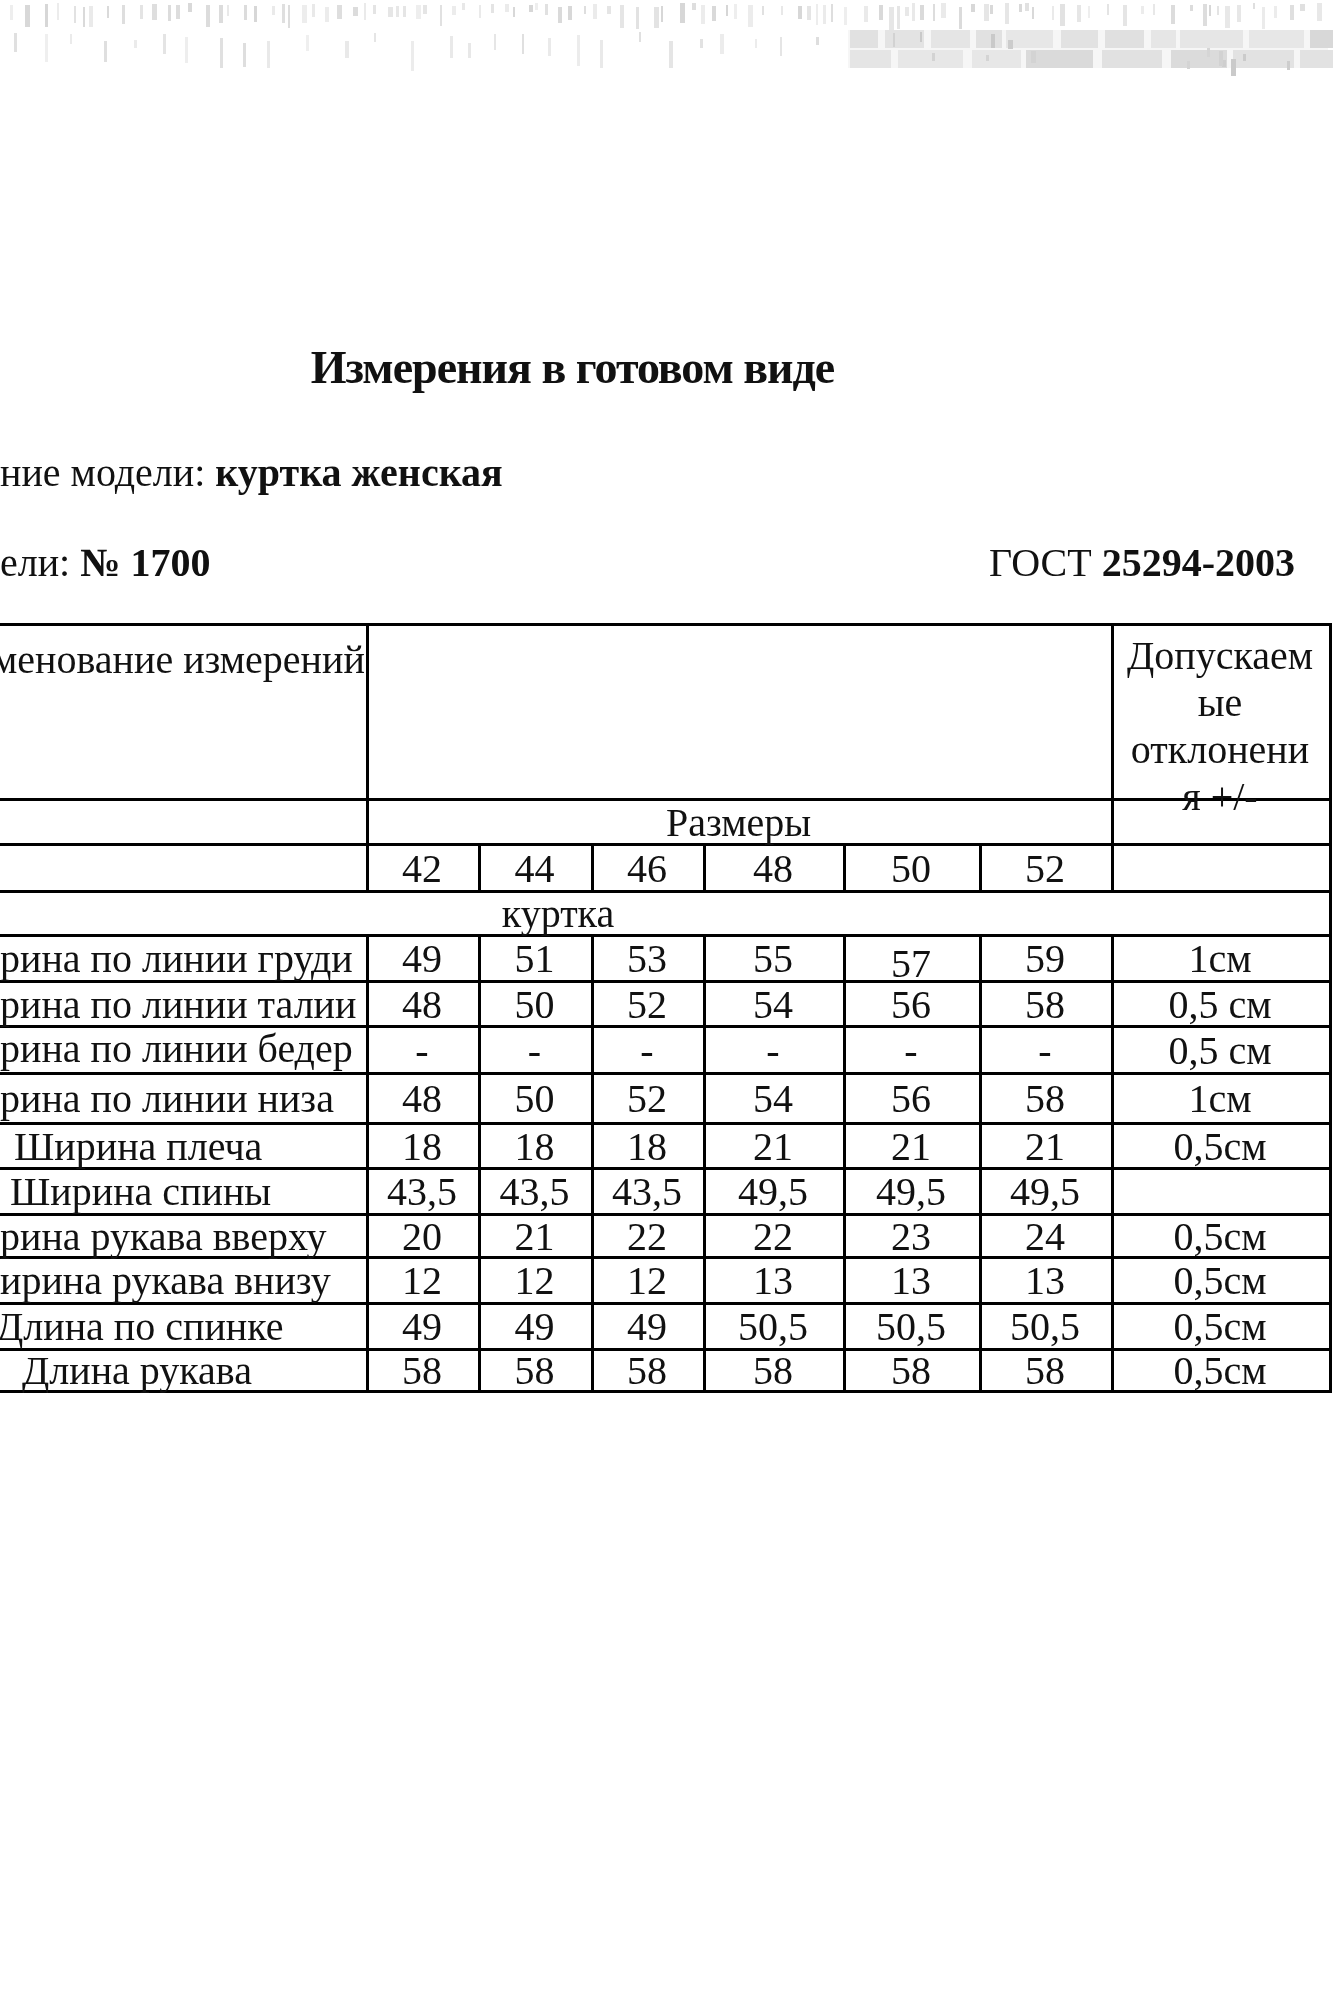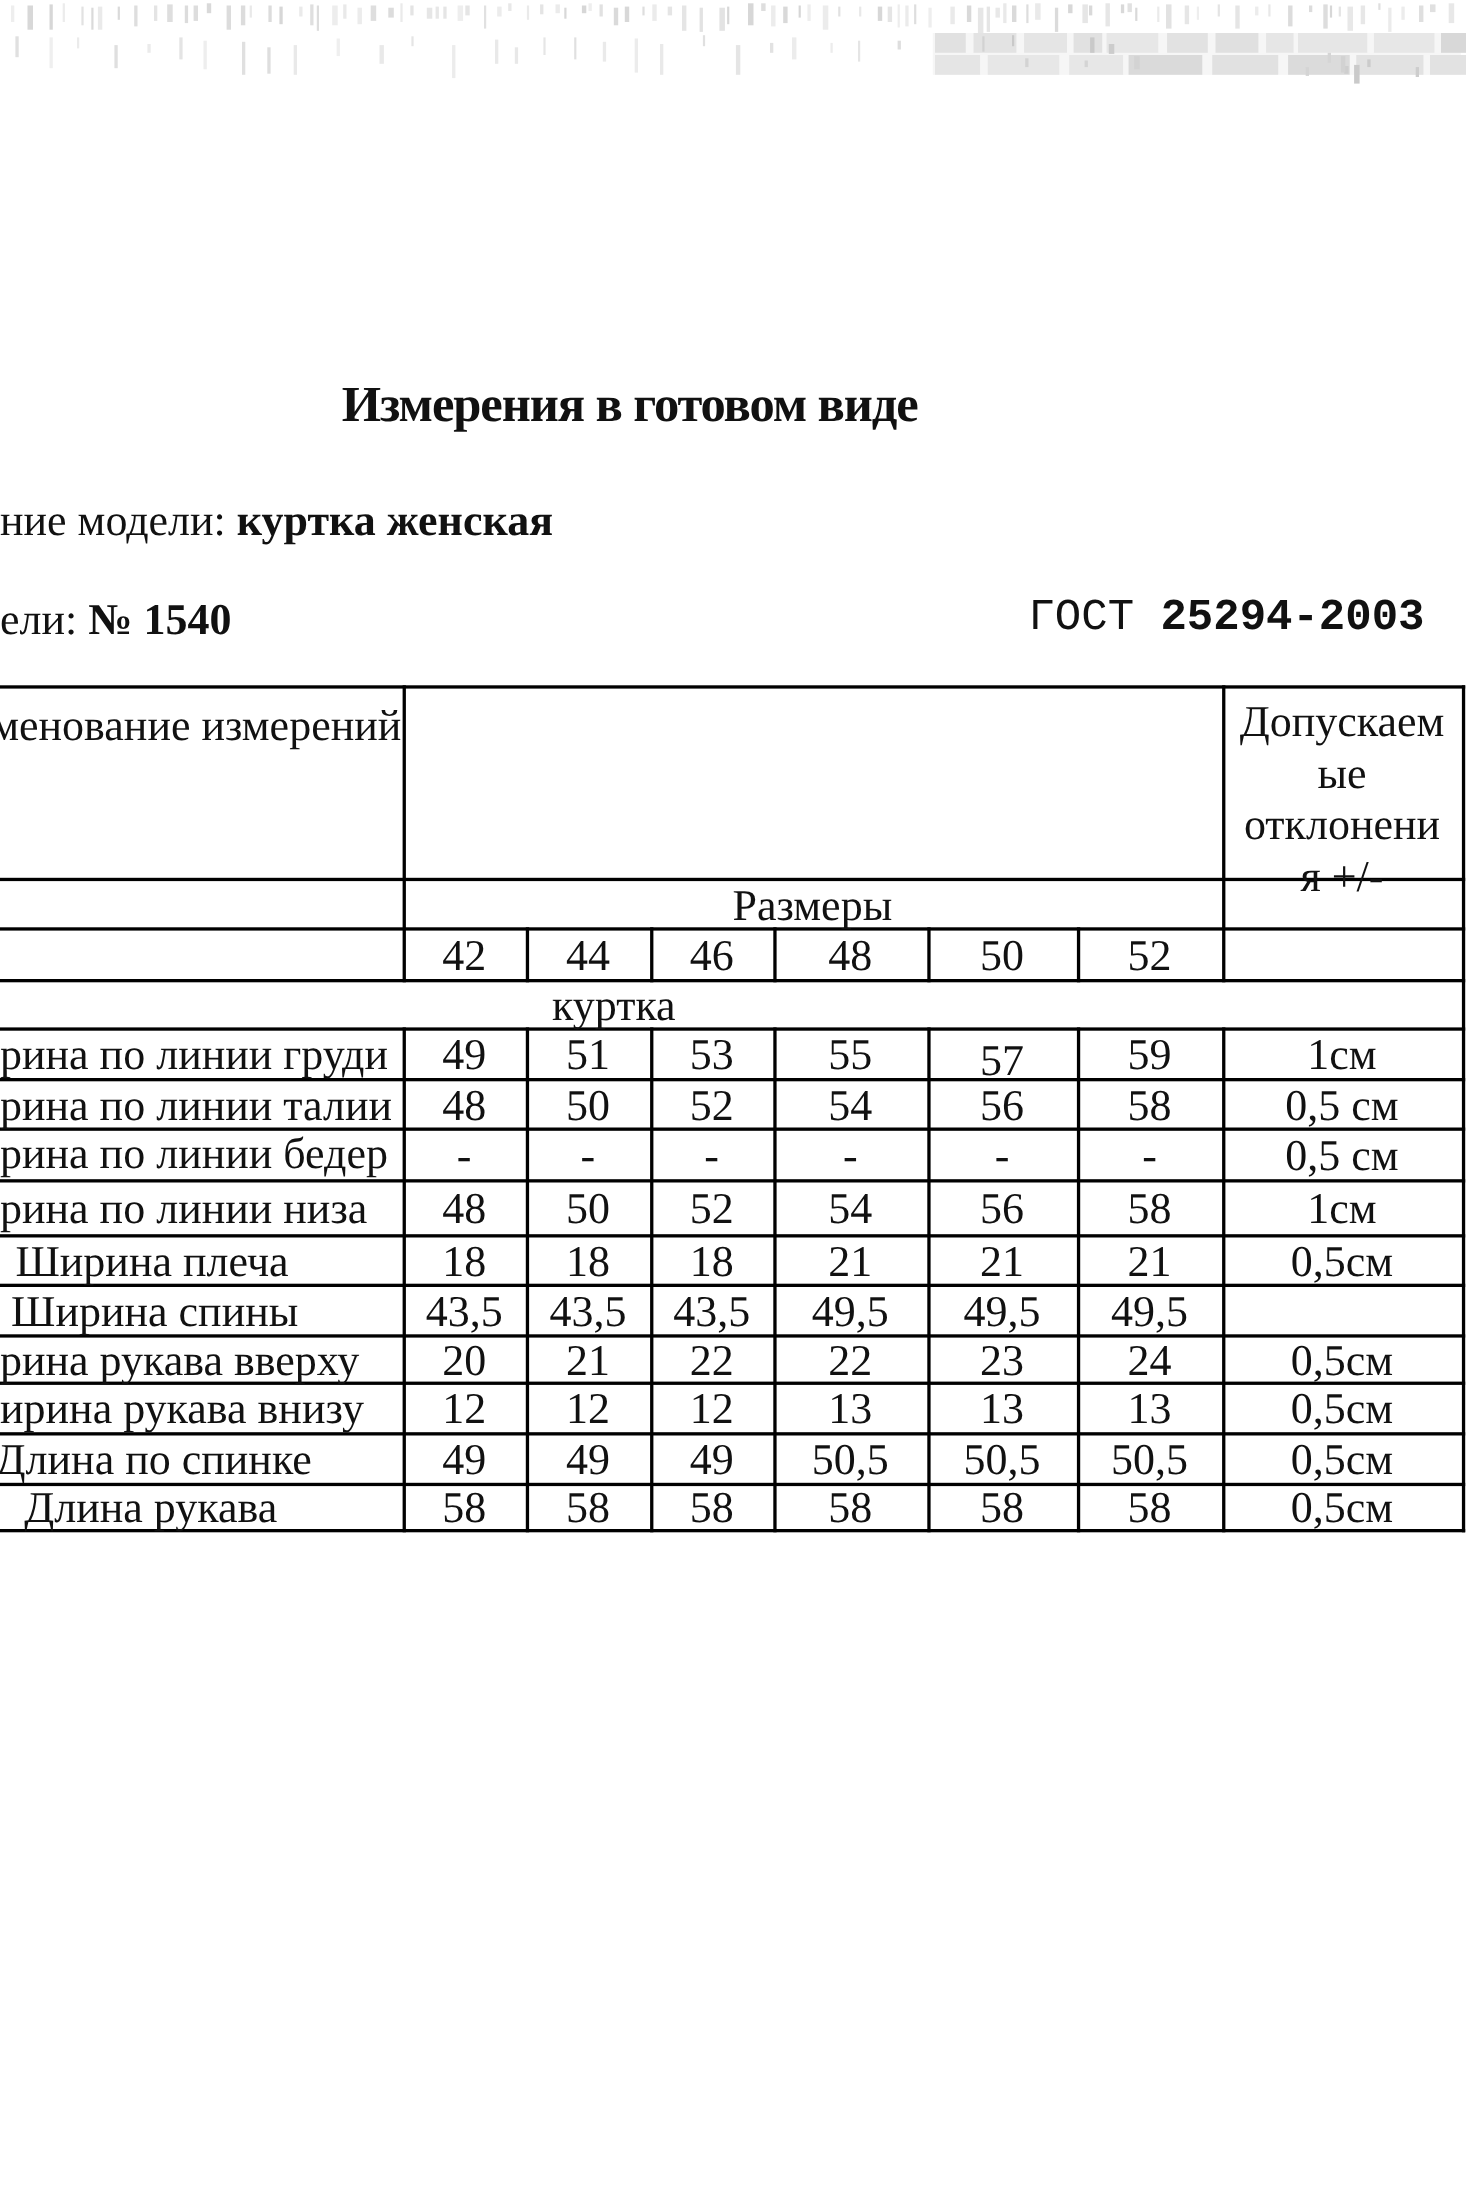--- a/index.html
+++ b/index.html
@@ -195,24 +195,24 @@
       <div class="noise-bit" style="left: 1187px; top: 61px; width: 3px; height: 8px; background: rgb(212, 212, 212);"></div>
     </div>
 
   <div class="abs title" style="left:305px;top:343px;width:535px;">Измерения в готовом виде</div>
 
   <div class="abs line" style="left:0;top:450px;">
     <span>ние модели: </span><b>куртка женская</b>
   </div>
 
   <div class="abs line" style="left:0;top:540px;">
-    <span>ели: </span><b>№ 1540</b>
+    <span>ели: </span><b>№ 1700</b>
   </div>
 
-  <div class="abs line" style="right:38px;top:540px;font-family:Liberation Mono, monospace;">
+  <div class="abs line" style="right:38px;top:540px;">
     <span>ГОСТ </span><b>25294-2003</b>
   </div>
 
   <div class="abs" id="table" style="left:0;top:0;width:1333px;height:2000px;">
       <div class="hline" style="left: 0px; top: 623px; width: 1332px; height: 3px; background: rgb(0, 0, 0);"></div>
       <div class="hline" style="left: 0px; top: 798px; width: 1332px; height: 3px; background: rgb(0, 0, 0);"></div>
       <div class="hline" style="left: 0px; top: 843px; width: 1332px; height: 3px; background: rgb(0, 0, 0);"></div>
       <div class="hline" style="left: 0px; top: 890px; width: 1332px; height: 3px; background: rgb(0, 0, 0);"></div>
       <div class="hline" style="left: 0px; top: 934px; width: 1332px; height: 3px; background: rgb(0, 0, 0);"></div>
       <div class="hline" style="left: 0px; top: 980px; width: 1332px; height: 3px; background: rgb(0, 0, 0);"></div>

